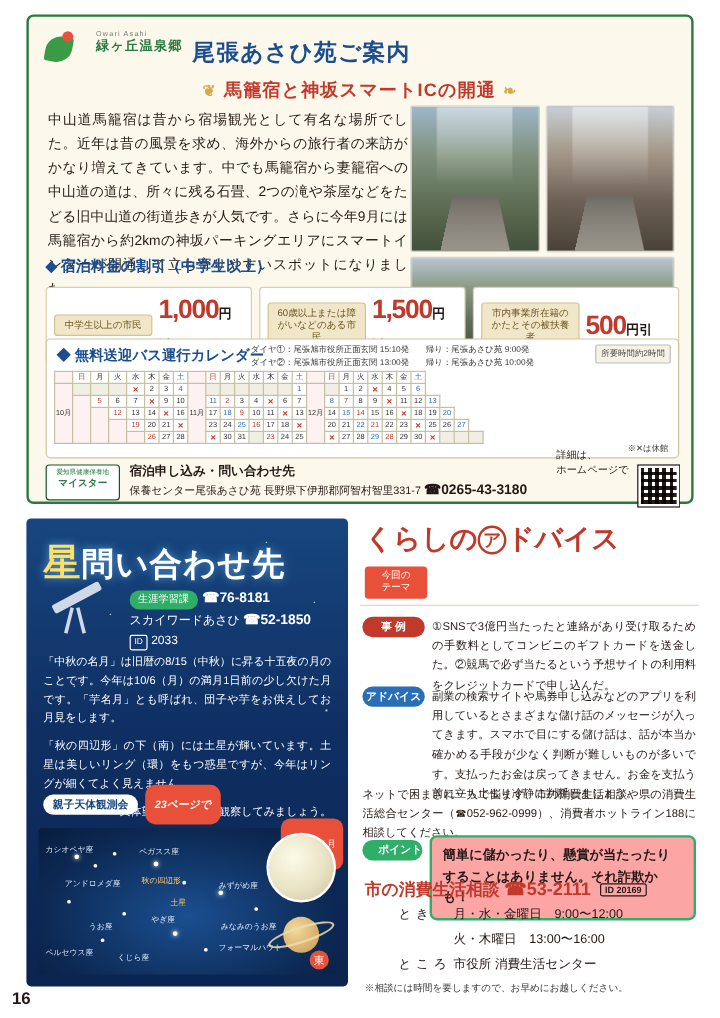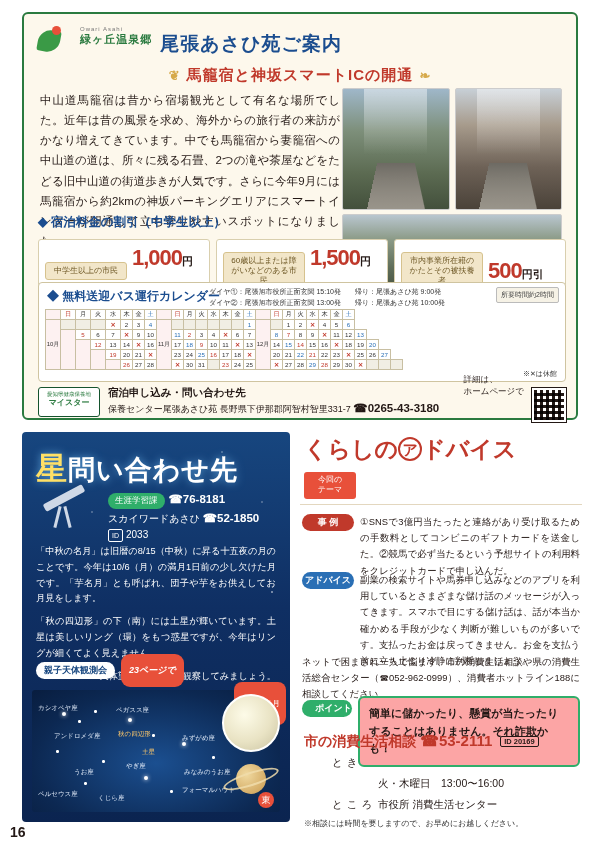--- a/index.html
+++ b/index.html
@@ -631,20 +631,21 @@
   </div>
 
   <div class="consult">
     <div class="consult-h">
       <span>市の消費生活相談</span>
       <span class="tel">☎53-2111</span>
       <span class="consult-id"><span>ID</span> <span>20169</span></span>
     </div>
     <div class="consult-row">
       <span class="k">とき</span>
+      <span>月・水・金曜日　9:00〜12:00</span>
     </div>
     <div class="consult-row">
       <span class="k"></span>
       <span>火・木曜日　13:00〜16:00</span>
     </div>
     <div class="consult-row">
       <span class="k">ところ</span>
       <span>市役所 消費生活センター</span>
     </div>
     <div class="consult-note">※相談には時間を要しますので、お早めにお越しください。</div>

